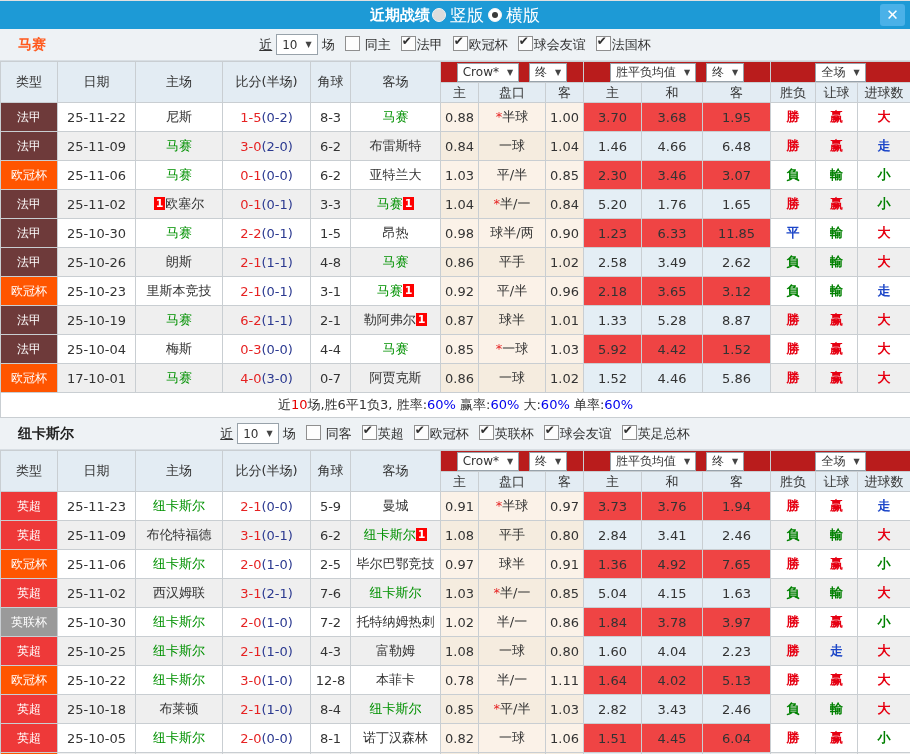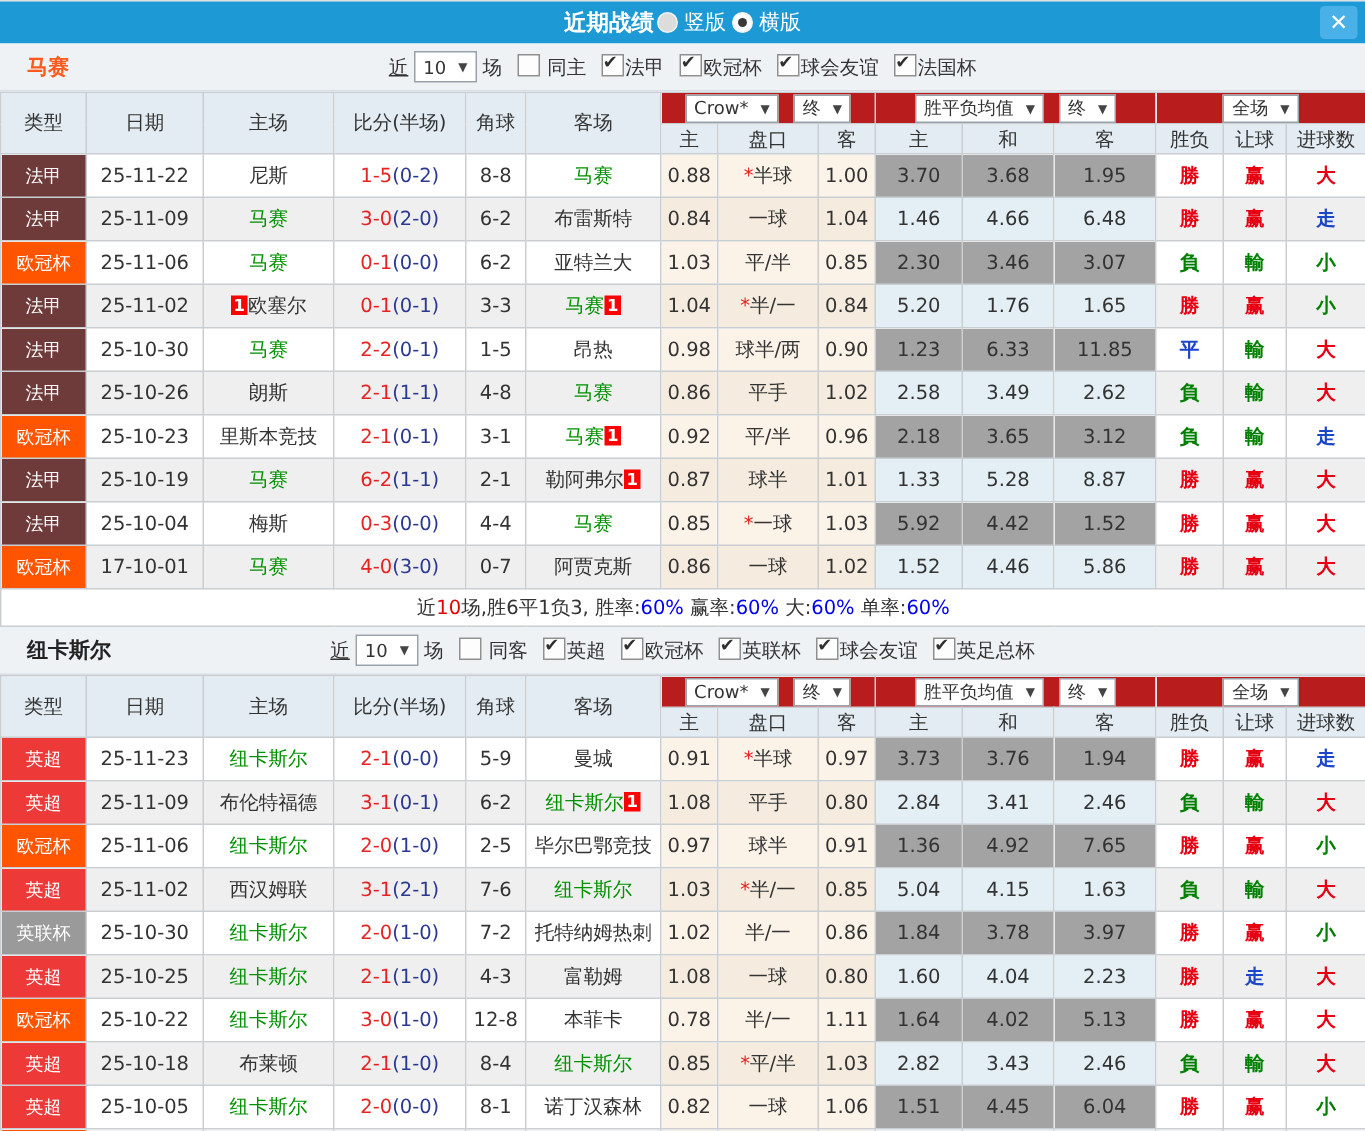--- a/index.html
+++ b/index.html
@@ -3,21 +3,21 @@
 <meta charset="utf-8">
 <style>
   html,body{margin:0;padding:0}
   body{width:910px;height:754px;overflow:hidden;background:#fff;
        font-family:"DejaVu Sans","Liberation Sans",sans-serif;font-size:13px;color:#333}
   .win{width:910px;height:754px;position:relative;border-top:1px solid #e0e0e0}
 
   
   .titlebar{height:28px;background:#1d9ad6;display:flex;align-items:center;justify-content:center;position:relative;color:#fff}
   .titlebar .title{font-weight:bold;font-size:15px}
-  .radio-wrap{display:flex;align-items:center;margin-left:2px;gap:4px;font-size:14px}
+  .radio-wrap{display:flex;align-items:center;margin-left:2px;gap:4px;font-size:17px}
   .radio{width:12px;height:12px;border-radius:50%;background:#dcdcdc;border:1px solid #f2f2f2;display:inline-block;position:relative}
   .radio.on{background:#fff}
   .radio.on::after{content:"";position:absolute;left:3px;top:3px;width:6px;height:6px;border-radius:50%;background:#3a3a3a}
   .closebtn{position:absolute;right:5px;top:3px;width:25px;height:22px;background:#4ab1e8;color:#fff;
             font-weight:bold;text-align:center;line-height:22px;border-radius:3px;font-size:15px;cursor:pointer}
 
   
   .band{height:31px;background:#eef2f5;border-bottom:1px solid #d8dee3;display:flex;align-items:center;justify-content:center;position:relative}
   .band .team{position:absolute;left:18px;font-weight:bold;font-size:14px}
   .team.orange{color:#ff5a1e}
@@ -42,21 +42,21 @@
   .dd.hd{height:17px}
 
   td.type{color:#fff;font-size:12px}
   td .g{color:#009100}
   .badge1{display:inline-block;background:#fe0000;color:#fff;font-size:11px;line-height:13px;padding:0 2px;font-weight:bold;vertical-align:1px}
   .sf{color:#e62222}
   .sh{color:#2b3990}
   .star{color:#e62222}
   td.cream{background:#fbf2e8}
   tr.even td.cream{background:#f5ecdf}
-  td.blue{background:#a3a3a3}
+  td.blue{background:#ef4444}
   tr.even td.blue{background:#e4eef5}
   tr.odd  td.plain{background:#fff}
   tr.even td.plain{background:#efefef}
   tr.sum td{height:24px;background:#fff;font-size:13px}
   .sum .r{color:#e60000}
   .sum .b{color:#0000ee}
   .res{font-weight:bold}
 </style>
 </head>
 <body>
@@ -162,21 +162,21 @@
       <th>让球</th>
       <th>进球数</th>
     </tr>
     </tbody>
       <tbody id="tb-m">
         <tr class="odd">
           <td class="type" style="background: rgb(110, 58, 58);">法甲</td>
           <td class="plain">25-11-22</td>
           <td class="plain"><span class="">尼斯</span></td>
           <td class="plain"><span class="sf">1-5</span><span class="sh">(0-2)</span></td>
-          <td class="plain">8-8</td>
+          <td class="plain">8-3</td>
           <td class="plain"><span class="g">马赛</span></td>
           <td class="cream">0.88</td>
           <td class="cream"><span class="star">*</span>半球</td>
           <td class="cream">1.00</td>
           <td class="blue">3.70</td>
           <td class="blue">3.68</td>
           <td class="blue">1.95</td>
           <td class="plain"><span class="res" style="color:#e60012">勝</span></td>
           <td class="plain"><span class="res" style="color:#e60012">赢</span></td>
           <td class="plain"><span class="res" style="color:#e60012">大</span></td>

